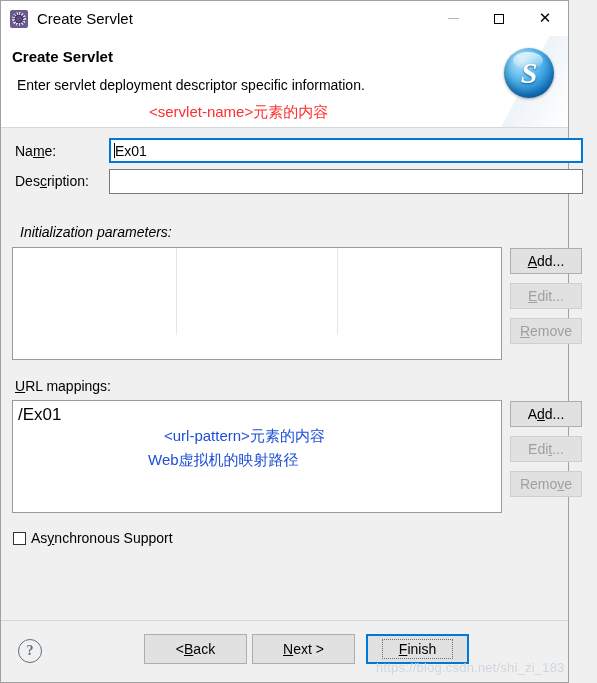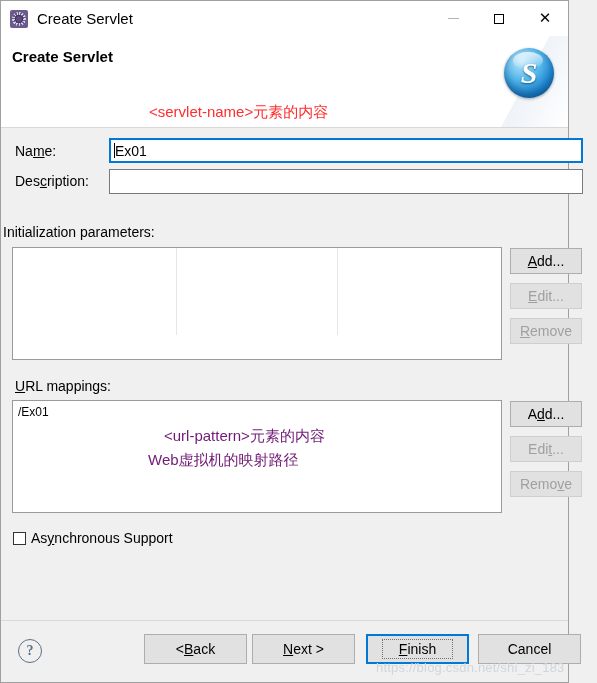--- a/index.html
+++ b/index.html
@@ -237,21 +237,21 @@
     display: flex;
     height: 87px;
   }
   .col-div {
     width: 1px;
     background: #e6e6e6;
     flex: 0 0 auto;
   }
   .col-cell { flex: 0 0 auto; }
   .list-item {
-    font-size: 12px;
+    font-size: 17px;
     padding: 4px 0 0 5px;
     white-space: nowrap;
   }
 
   .btn {
     position: absolute;
     box-sizing: border-box;
     background: #e1e1e1;
     border: 1px solid #adadad;
     height: 26px;
@@ -264,21 +264,21 @@
   }
   .btn.disabled {
     color: #a0a0a0;
     border-color: #cfcfcf;
     background: #e1e1e1;
   }
   u { text-decoration: underline; }
 
   .red-note {
     position: absolute;
-    color: #701a75;
+    color: #1d4ed8;
     font-size: 15px;
     white-space: nowrap;
     line-height: 22px;
   }
 
   .checkbox-row {
     position: absolute;
     display: flex;
     align-items: center;
     font-size: 14px;
@@ -363,20 +363,21 @@
         <span class="glyph-max"></span>
       </div>
       <div class="win-btn">
         <span class="glyph-close">✕</span>
       </div>
     </div>
   </div>
 
   <div class="header">
     <div class="header-title">Create Servlet</div>
+    <div class="header-desc">Enter servlet deployment descriptor specific information.</div>
     <div class="header-note">&lt;servlet-name&gt;元素的内容</div>
     <div class="banner-logo">
       <div class="ball">
         <div class="s">S</div>
       </div>
     </div>
   </div>
 
   <div class="body">
 
@@ -388,21 +389,21 @@
         <span>Ex01</span>
     </div>
 
     <div class="row-label" style="left:14px; top:45px;">
       <span>Des</span><u>c</u><span>ription:</span>
     </div>
     <div class="field" style="left:108px; top:41px; width:474px;">
       <span placeholder=""></span>
     </div>
 
-    <div class="section-label" style="left:2px; top:96px;">
+    <div class="section-label" style="left:19px; top:96px;font-style:italic;">
       <span>Initialization parameters:</span>
     </div>
 
     <div class="listbox" style="left:11px; top:119px; width:490px; height:113px;">
       <div class="table-body">
         <div class="col-cell" style="width:163px;"></div>
         <div class="col-div"></div>
         <div class="col-cell" style="width:160px;"></div>
         <div class="col-div"></div>
         <div class="col-cell" style="width:163px;"></div>
@@ -471,20 +472,17 @@
       <span></span>
         <u>N</u>
         <span>ext &gt;</span>
     </div>
     <div class="footer-btn default" style="left:365px; width:103px;">
       <span class="inner">
           <u>F</u>
           <span>inish</span>
         </span>
     </div>
-    <div class="footer-btn" style="left:477px; width:103px;">
-      <span>Cancel</span>
-    </div>
 
     <div class="watermark">https://blog.csdn.net/shi_zi_183</div>
   </div>
 
 </div>
 
 </body></html>

